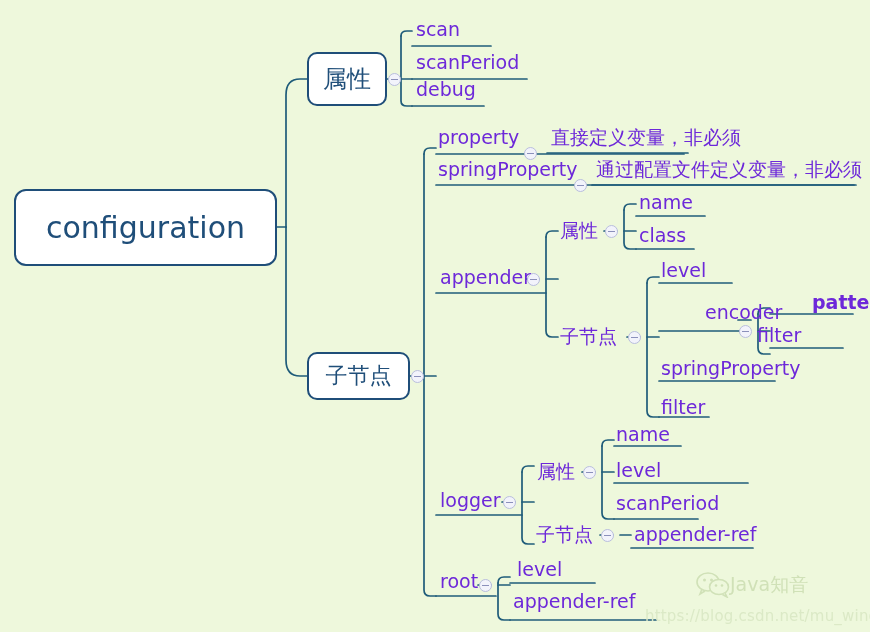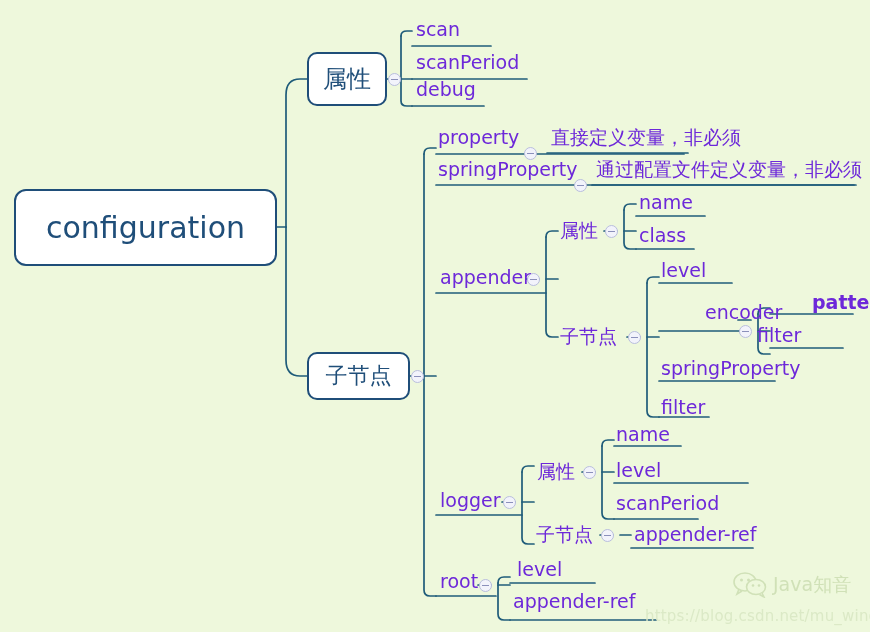--- a/index.html
+++ b/index.html
@@ -54,22 +54,22 @@
     border:1px solid #b9bedd;border-radius:50%;
     background:#f2f3fb;box-sizing:border-box;
   }
   .toggle::before{
     content:"";position:absolute;left:2px;top:5px;
     width:7px;height:1px;background:#8b90bb;
   }
 
   
   #watermark{
-    position:absolute;left:733px;top:572px;
-    display:flex;align-items:center;gap:6px;
+    position:absolute;left:696px;top:572px;
+    display:flex;align-items:center;
     color:#cfe0b6;font-size:19px;opacity:.95;
     pointer-events:none;user-select:none;
   }
   #wm-url{
     position:absolute;left:645px;top:607px;
     color:#dbe9c6;font-size:15px;letter-spacing:.2px;
     pointer-events:none;user-select:none;
   }
   #wechat-icon{display:block;}
 </style>

